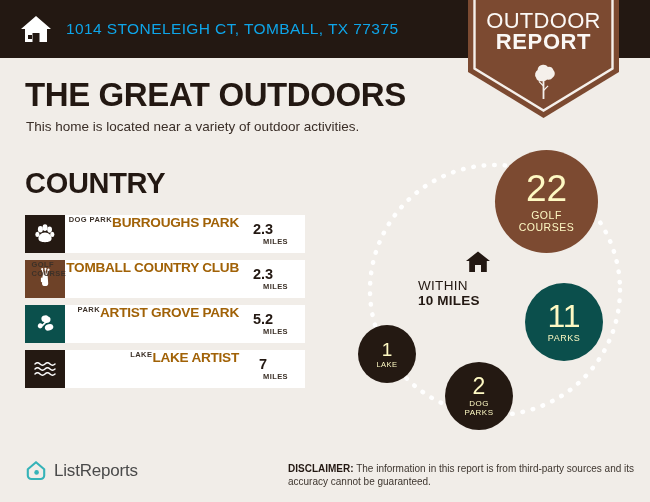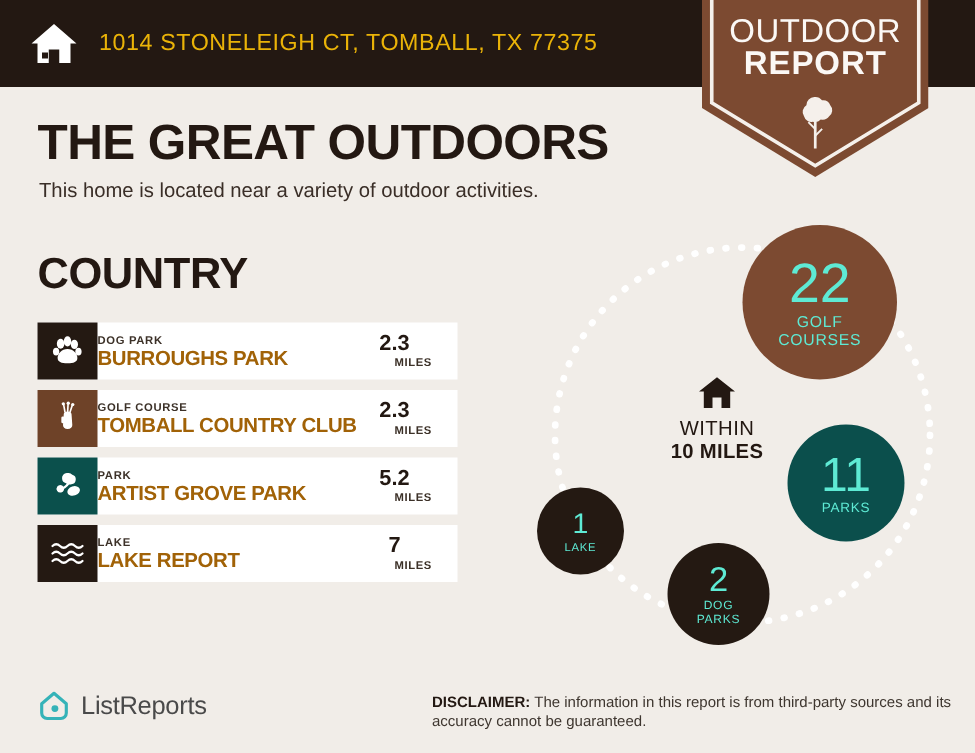--- a/index.html
+++ b/index.html
@@ -33,21 +33,21 @@
     align-items: center;
   }
   .header-home-icon {
     margin-left: 20px;
     width: 32px;
     height: 30px;
     flex: none;
   }
   .header-address {
     margin-left: 14px;
-    color: #eab308;
+    color: #0ea5e9;
     font-size: 15.5px;
     letter-spacing: 0.4px;
     font-weight: 400;
     white-space: nowrap;
   }
 
   
   .badge {
     position: absolute;
     top: 0;
@@ -120,22 +120,22 @@
     height: 38px;
     flex: none;
     display: flex;
     align-items: center;
     justify-content: center;
   }
   .row-icon svg { display: block; }
   .row-body {
     flex: 1 1 auto;
     display: flex;
-    flex-direction: column;
-    justify-content: center;
+    flex-direction: row;
+    justify-content: flex-end;
     min-width: 0;
   }
   .row-cat {
     font-size: 7.5px;
     font-weight: 700;
     color: #3C3128;
     letter-spacing: 0.45px;
     line-height: 9px;
   }
   .row-name {
@@ -182,21 +182,21 @@
     position: absolute;
     top: 0; left: 0;
   }
   .bubble {
     position: absolute;
     border-radius: 50%;
     display: flex;
     flex-direction: column;
     align-items: center;
     justify-content: center;
-    color: #5eead4;
+    color: #fef9c3;
     text-align: center;
   }
   .bubble-num {
     font-weight: 400;
     line-height: 1;
   }
   .bubble-label {
     font-weight: 400;
     letter-spacing: 0.5px;
     line-height: 1.05;
@@ -228,21 +228,20 @@
     background: #241912;
   }
   .b-dogparks .bubble-num { font-size: 23px; margin-bottom: 2px; }
   .b-dogparks .bubble-label { font-size: 8px; }
 
   .center-group {
     position: absolute;
     left: 78px;
     top: 100px;
     width: 120px;
-    text-align: center;
   }
   .center-home-icon { display: block; margin: 0 auto 4px auto; }
   .center-l1 {
     font-size: 13.5px;
     color: #231812;
     font-weight: 400;
     letter-spacing: 0.3px;
     line-height: 15px;
   }
   .center-l2 {
@@ -383,21 +382,21 @@
     <div class="row">
       <div class="row-icon" style="background:#241912">
         <svg width="24" height="20" viewBox="0 0 24 20">
           <path d="M2 5 q2.5 -2.4 5 0 t5 0 t5 0 t5 0" stroke="#fff" stroke-width="1.5" fill="none" stroke-linecap="round"></path>
           <path d="M2 10 q2.5 -2.4 5 0 t5 0 t5 0 t5 0" stroke="#fff" stroke-width="1.5" fill="none" stroke-linecap="round"></path>
           <path d="M2 15 q2.5 -2.4 5 0 t5 0 t5 0 t5 0" stroke="#fff" stroke-width="1.5" fill="none" stroke-linecap="round"></path>
         </svg>
       </div>
       <div class="row-body">
         <div class="row-cat">LAKE</div>
-        <div class="row-name">LAKE REPORT</div>
+        <div class="row-name">LAKE ARTIST</div>
       </div>
       <div class="row-dist">
         <div class="row-dist-val">7</div>
         <div class="row-dist-unit">MILES</div>
       </div>
     </div>
 
   </div>
 
   <div class="diagram">

